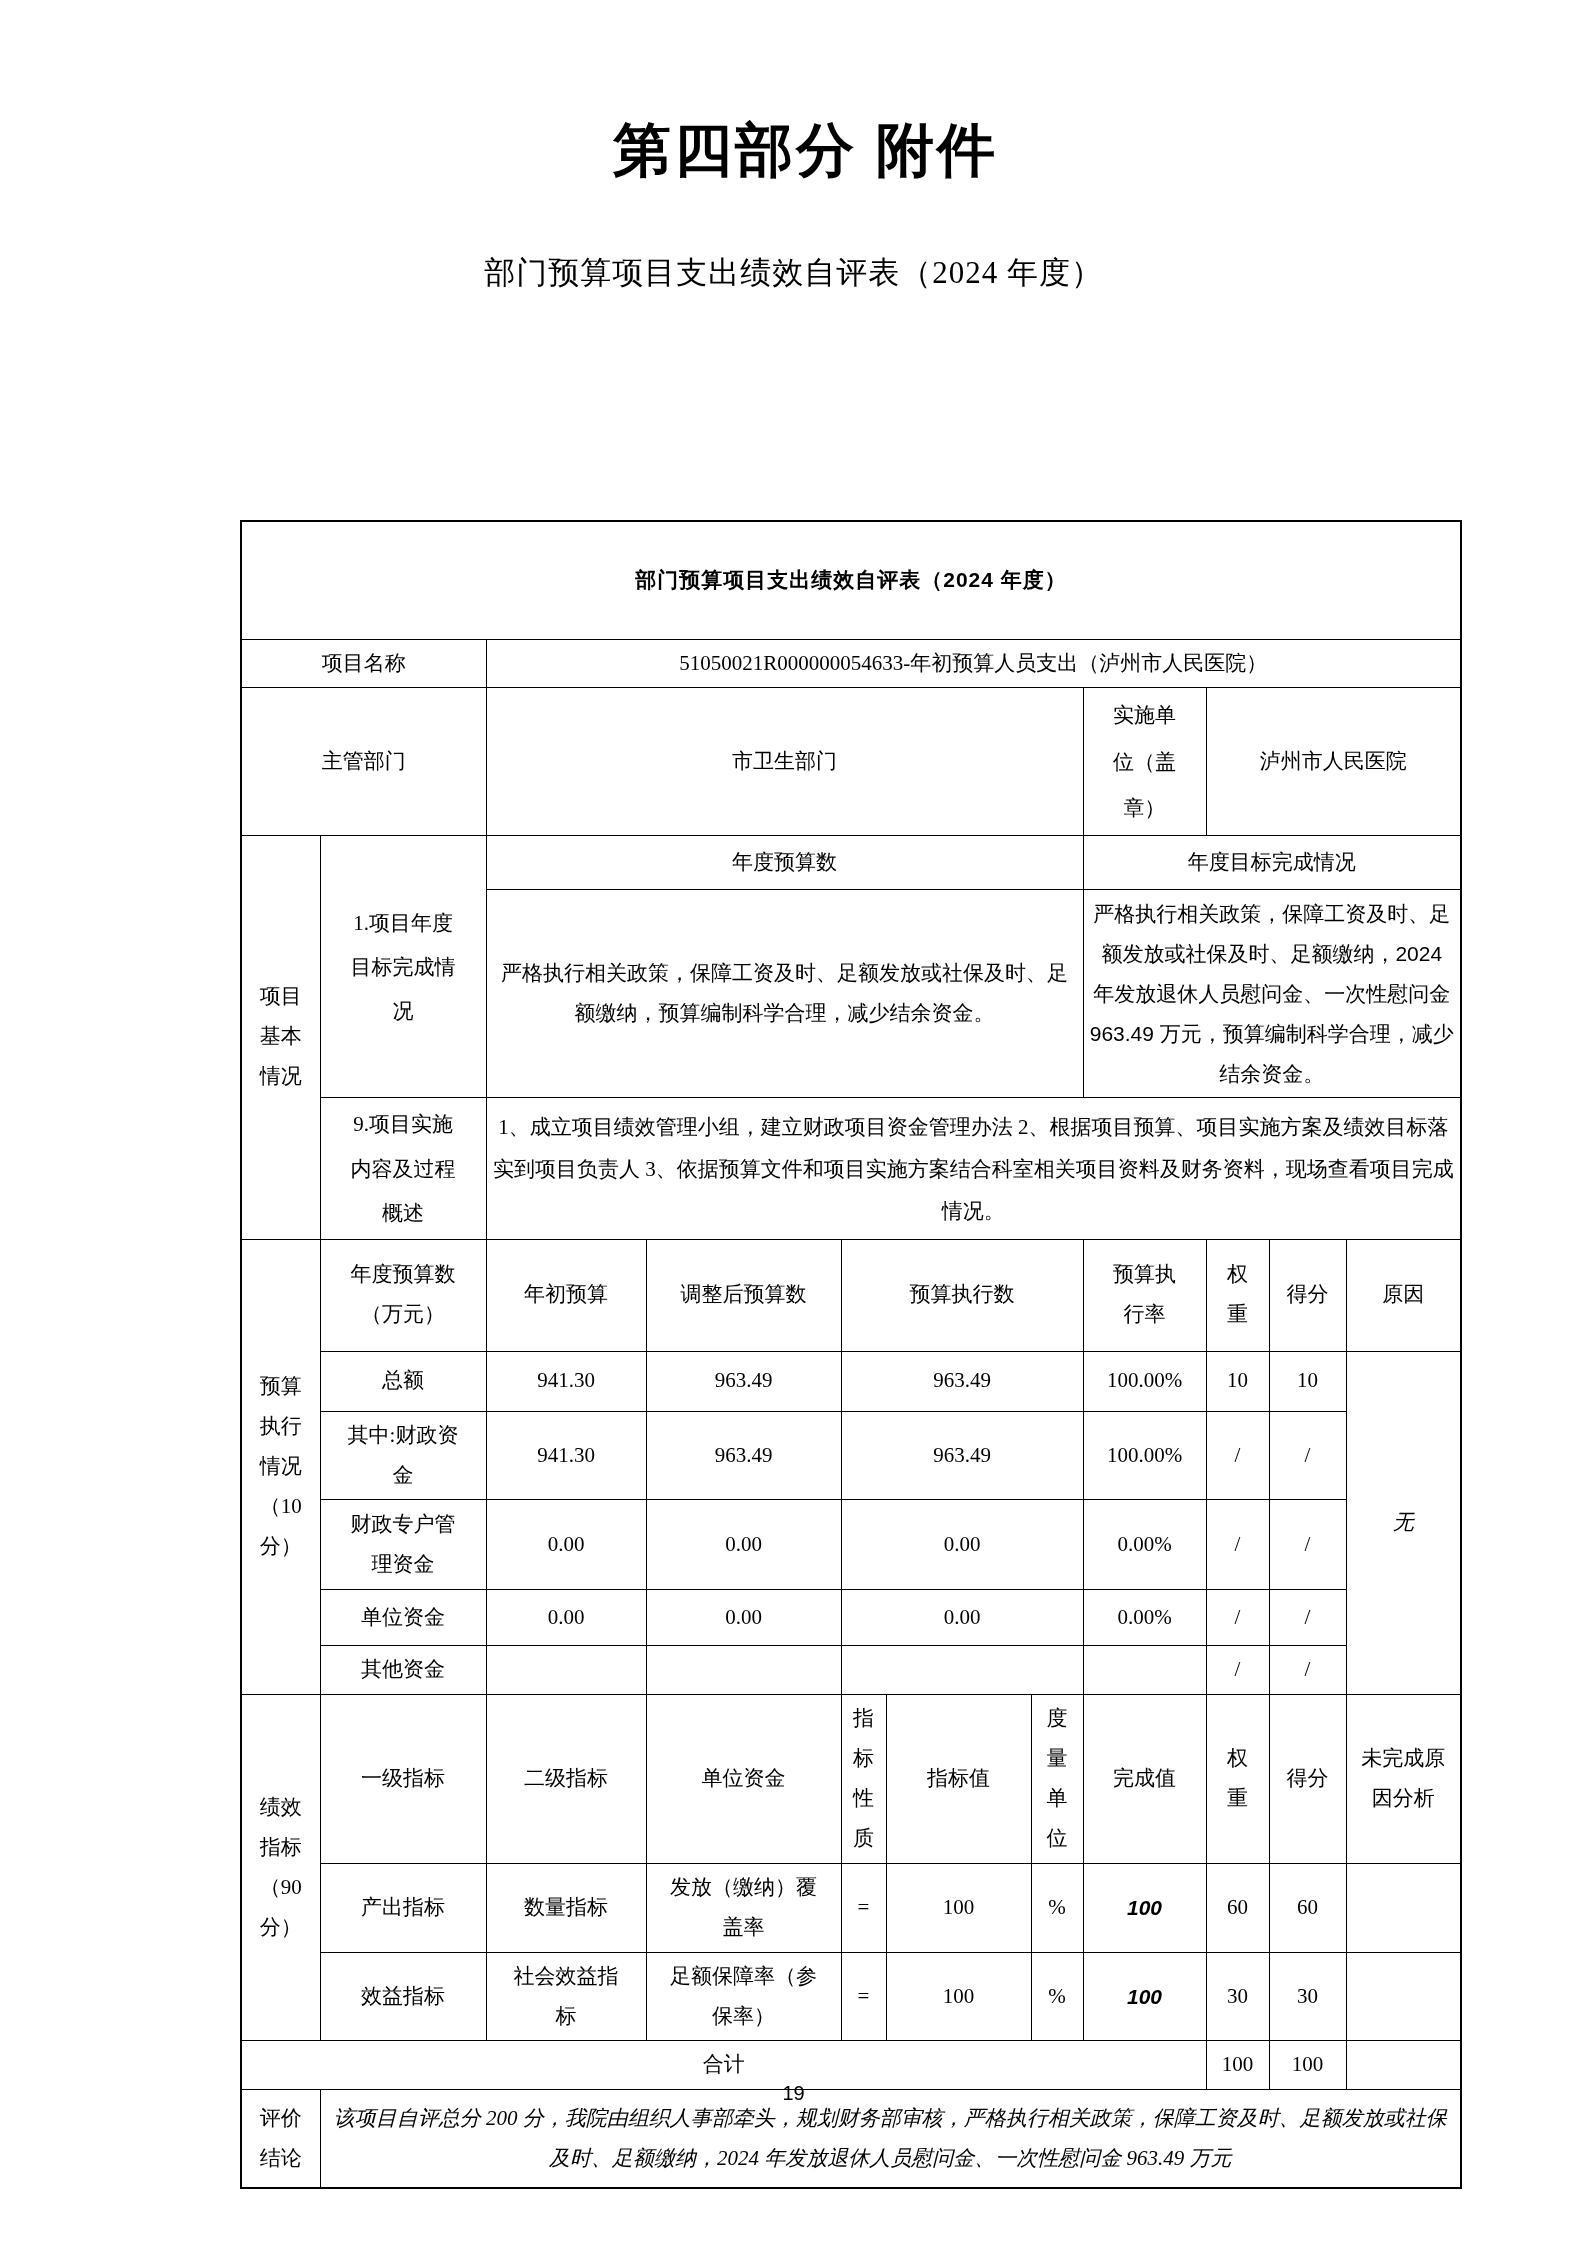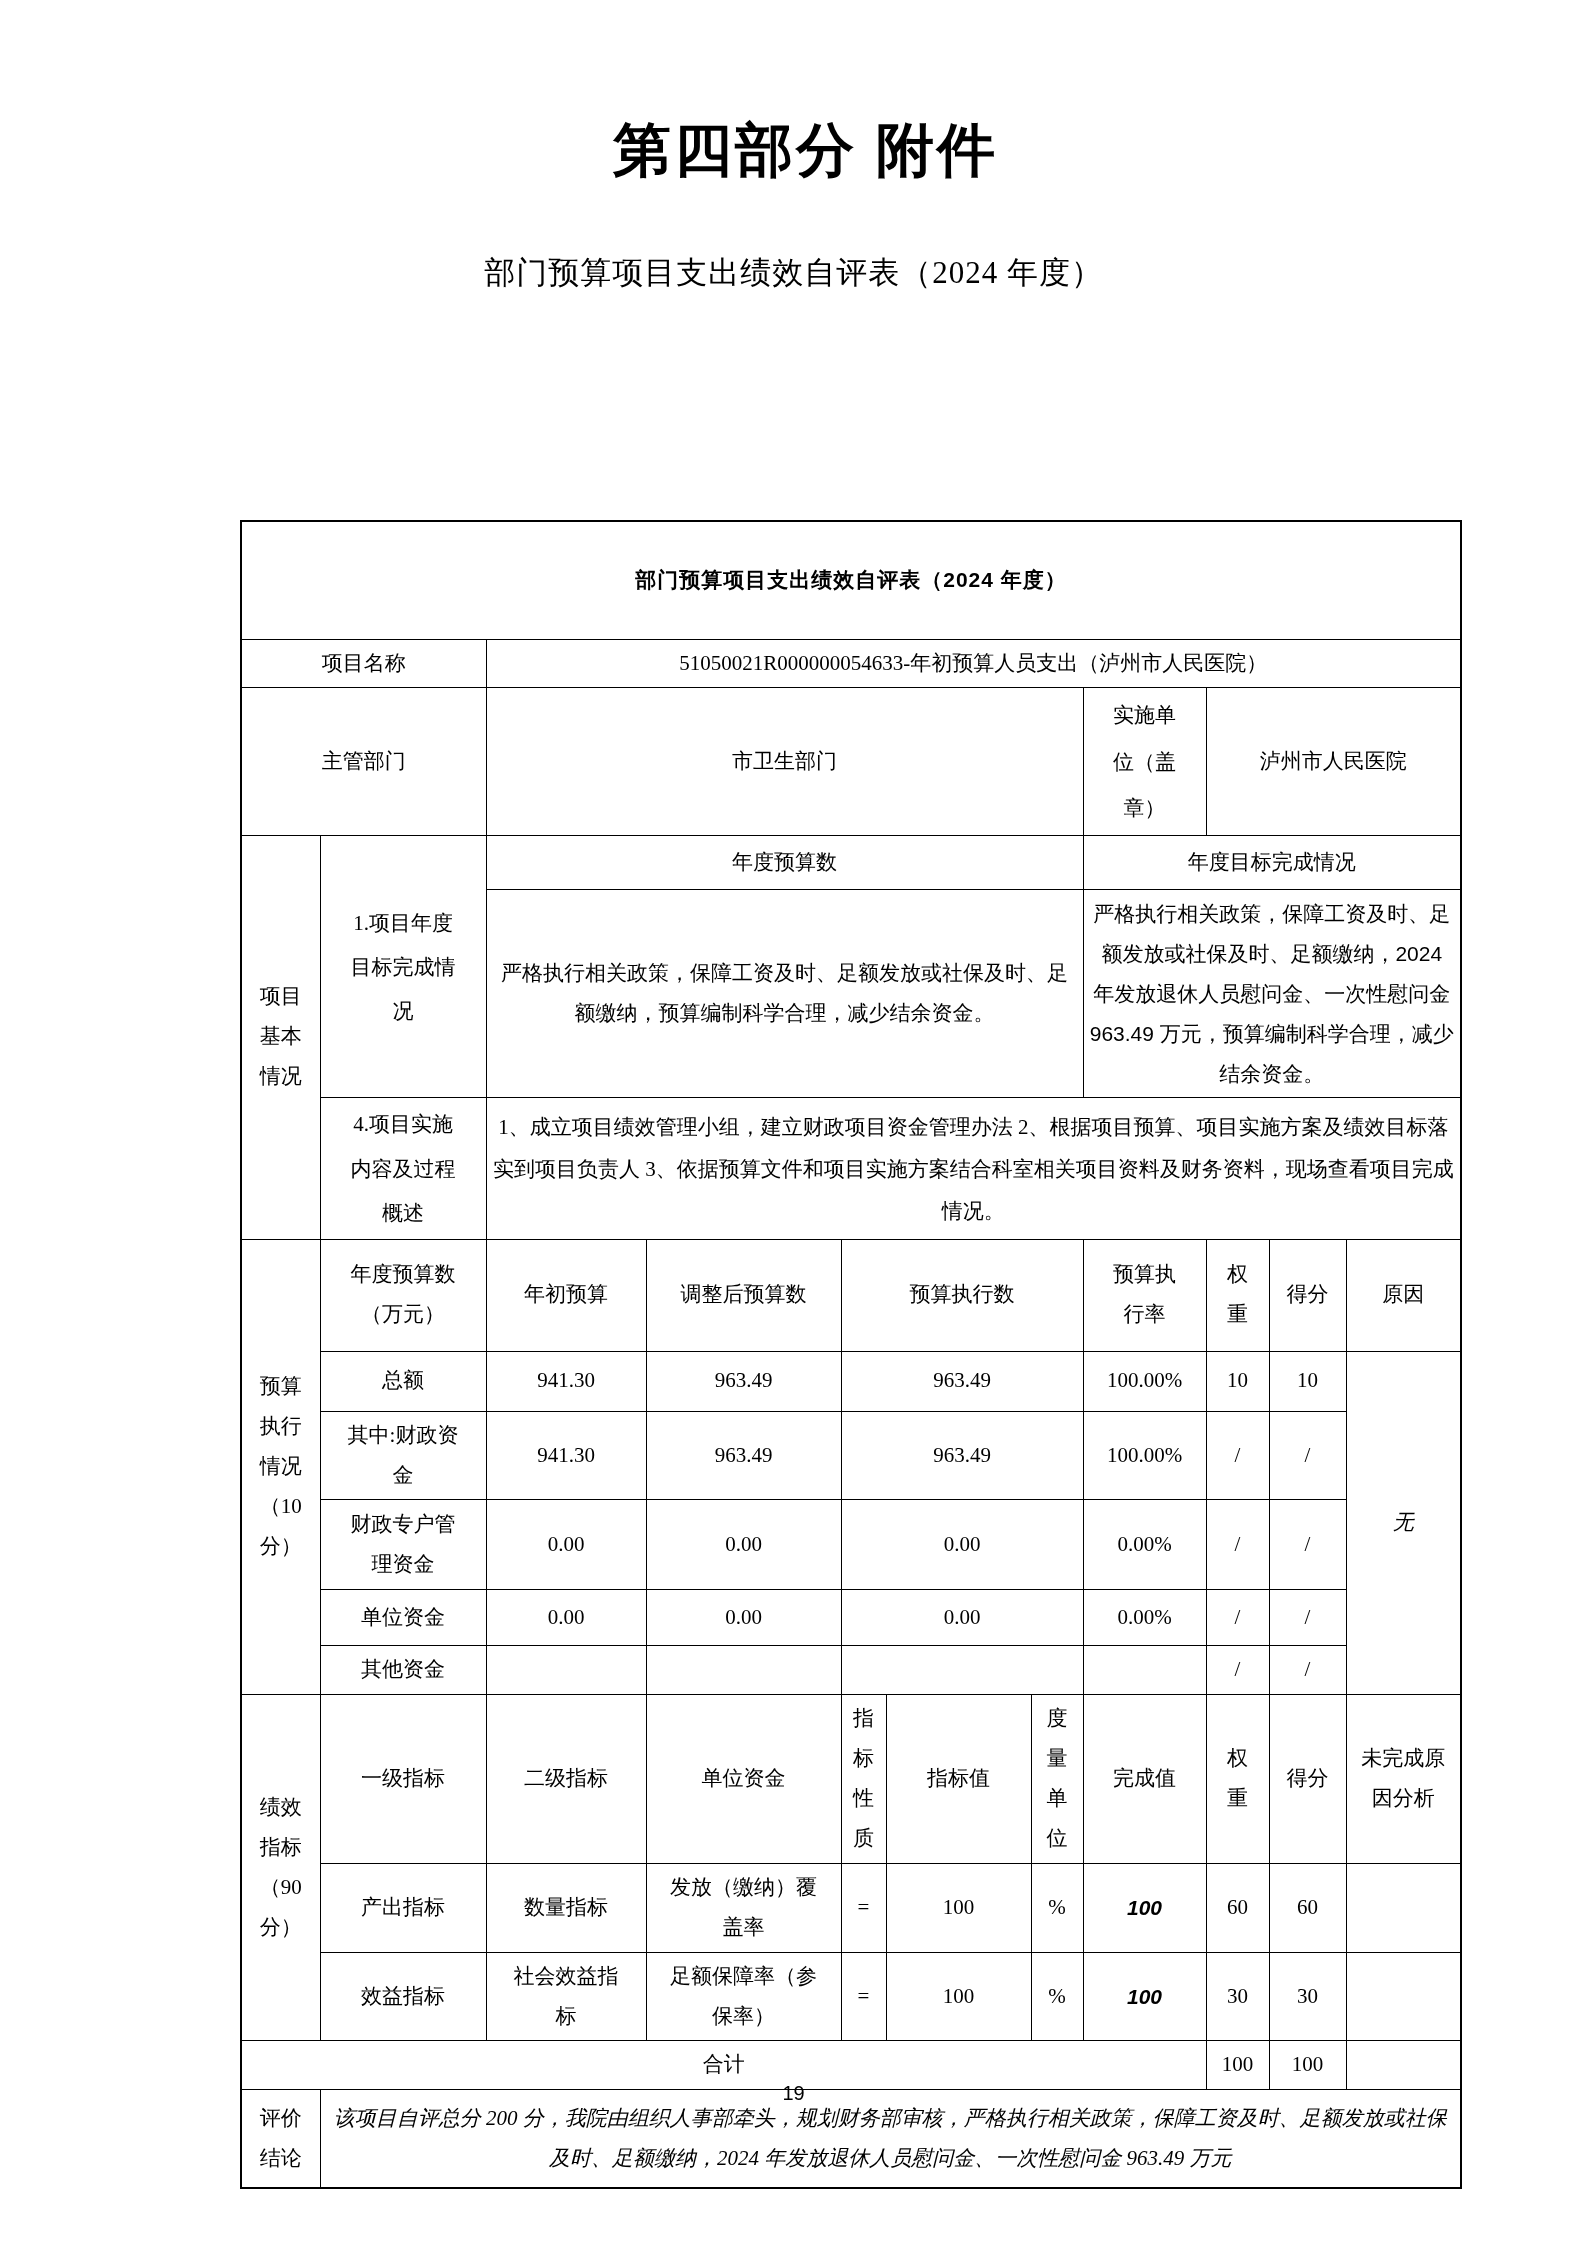--- a/index.html
+++ b/index.html
@@ -93,21 +93,21 @@
 目标完成情
 况</td>
     <td colspan="5">年度预算数</td>
     <td colspan="4">年度目标完成情况</td>
   </tr>
   <tr style="height:160px">
     <td colspan="5" class="content">严格执行相关政策，保障工资及时、足额发放或社保及时、足额缴纳，预算编制科学合理，减少结余资金。</td>
     <td colspan="4" class="content bold-sans">严格执行相关政策，保障工资及时、足额发放或社保及时、足额缴纳，2024 年发放退休人员慰问金、一次性慰问金 963.49 万元，预算编制科学合理，减少结余资金。</td>
   </tr>
   <tr style="height:132px">
-    <td class="tleft" style="line-height:2.1">4.项目实施
+    <td class="tleft" style="line-height:2.1">9.项目实施
 内容及过程
 概述</td>
     <td colspan="9" class="content" style="line-height:2.0">1、成立项目绩效管理小组，建立财政项目资金管理办法 2、根据项目预算、项目实施方案及绩效目标落实到项目负责人 3、依据预算文件和项目实施方案结合科室相关项目资料及财务资料，现场查看项目完成情况。</td>
   </tr>
 
   <tr style="height:112px">
     <td rowspan="6" class="vlabel">预算
 执行
 情况
 （10

